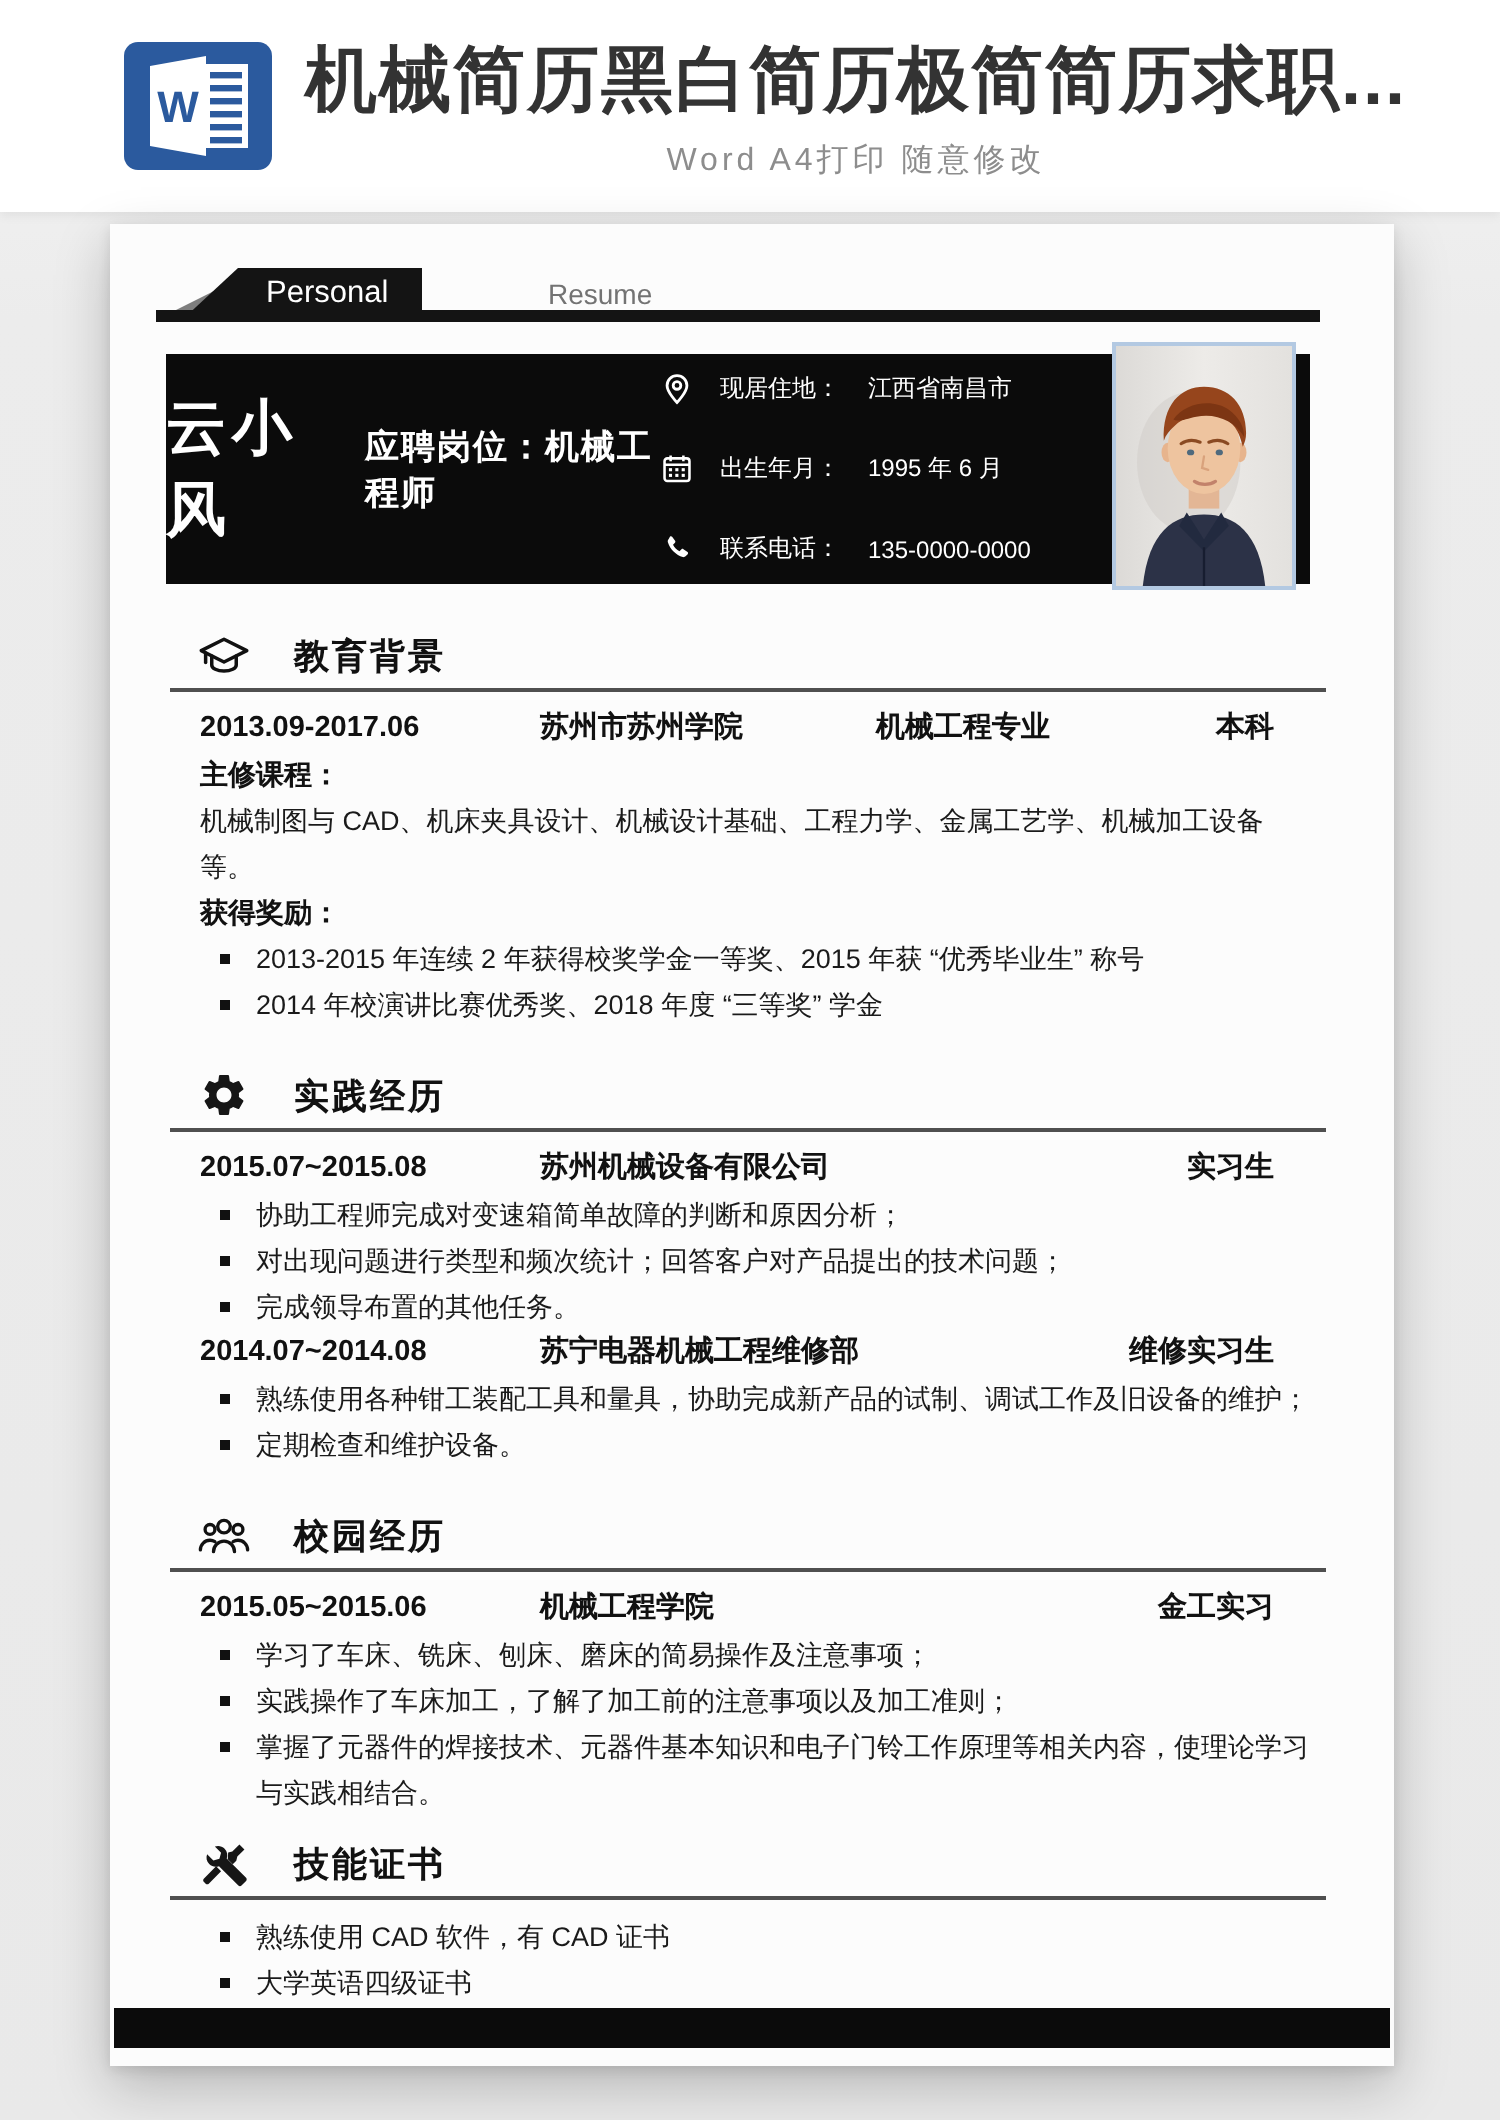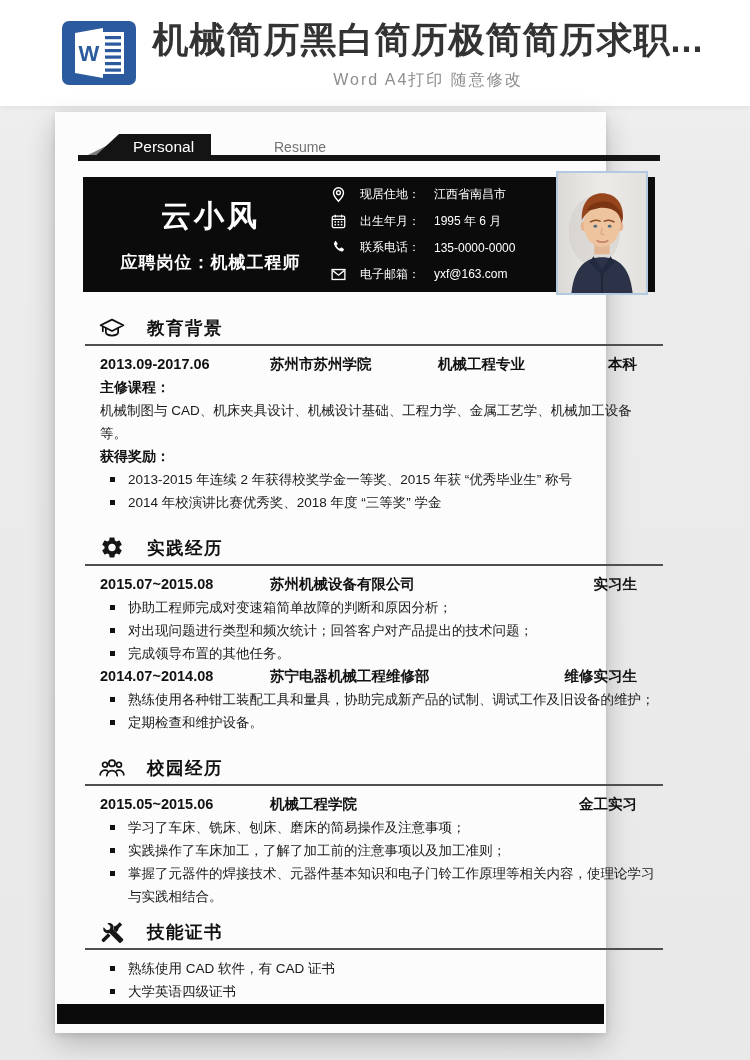--- a/index.html
+++ b/index.html
@@ -14,37 +14,37 @@
     position:absolute;top:0;left:0;right:0;height:106px;background:#ffffff;
     display:flex;align-items:center;box-shadow:0 2px 5px rgba(0,0,0,0.06);
   }
   .word-icon{width:74px;height:64px;margin-left:62px;flex:none;}
   .titles{flex:1;text-align:center;padding-right:30px;}
   .listing-title{font-size:36px;font-weight:bold;color:#333;letter-spacing:1px;white-space:nowrap;}
   .listing-sub{font-size:16px;color:#8d8d8d;margin-top:5px;letter-spacing:2px;}
 
   
   .page{
-    position:absolute;left:55px;top:112px;width:551px;height:921px;background:#fcfcfc;
+    position:absolute;left:55px;top:112px;width:642px;height:921px;background:#fcfcfc;
     box-shadow:0 10px 26px rgba(0,0,0,0.22),0 2px 6px rgba(0,0,0,0.10);
     text-decoration:underline;
   }
   
   .tab-row{position:absolute;left:23px;top:21px;width:582px;height:28px;}
   .tab-gray{position:absolute;left:0;top:6px;height:21px;width:42px;background:#7e7e7e;
     clip-path:polygon(100% 0,100% 100%,0 100%);}
   .tab-black{position:absolute;left:13px;top:1px;height:26px;line-height:25px;background:#141414;
     color:#fff;font-size:15.5px;padding:0 17px 0 42px;
     clip-path:polygon(28px 0,100% 0,100% 100%,0 100%);}
   .tab-resume{position:absolute;left:196px;top:1px;line-height:26px;font-size:14px;color:#737373;}
   .tab-underline{position:absolute;left:0;bottom:0;width:100%;height:6px;background:#141414;}
 
   
   .banner{position:absolute;left:28px;top:65px;width:572px;height:115px;background:#0b0b0b;color:#fff;}
-  .banner-left{position:absolute;left:0;top:0;bottom:0;width:255px;display:flex;flex-direction:column;
+  .banner-left{position:absolute;left:0;top:0;bottom:0;width:255px;display:flex;
     align-items:center;justify-content:center;gap:14px;}
   .banner-name{font-size:30px;font-weight:bold;letter-spacing:3px;}
   .banner-pos{font-size:17px;font-weight:bold;letter-spacing:1px;}
   .contact-list{position:absolute;left:247px;top:9px;height:97px;display:flex;flex-direction:column;
     justify-content:space-between;}
   .contact-row{display:flex;align-items:center;gap:13px;font-size:12px;}
   .contact-icon{width:17px;height:17px;display:inline-flex;flex:none;}
   .contact-icon svg{width:100%;height:100%;}
   .contact-value{margin-left:1px;}
   .photo{position:absolute;left:473px;top:-6px;width:92px;height:124px;box-sizing:border-box;
@@ -147,30 +147,20 @@
           <span class="contact-value">1995 年 6 月</span>
         </div>
         <div class="contact-row">
           <span class="contact-icon">
             <svg viewBox="0 0 24 24" fill="#fff">
               <path d="M7.1 3.2c.4-.4 1.1-.35 1.45.1l2.1 2.9c.3.42.27 1-.08 1.37L9.2 9c.95 2 2.55 3.6 4.55 4.55l1.43-1.37c.37-.35.95-.38 1.37-.08l2.9 2.1c.45.35.5 1.02.1 1.45l-1.5 1.55c-.5.52-1.25.72-1.94.5-2.4-.75-4.66-2.1-6.55-4-1.9-1.9-3.25-4.15-4-6.55-.22-.7-.02-1.44.5-1.95z"></path>
             </svg>
           </span>
           <span class="contact-label">联系电话：</span>
           <span class="contact-value">135-0000-0000</span>
-        </div>
-        <div class="contact-row">
-          <span class="contact-icon">
-            <svg viewBox="0 0 24 24" fill="none" stroke="#fff" stroke-width="1.9">
-              <rect x="3" y="5" width="18" height="14"></rect>
-              <path d="M4 6.5l8 6.5 8-6.5"></path>
-            </svg>
-          </span>
-          <span class="contact-label">电子邮箱：</span>
-          <span class="contact-value">yxf@163.com</span>
         </div>
       </div>
     <div class="photo">
       <svg viewBox="0 0 92 124" preserveAspectRatio="none">
         <defs>
           <linearGradient id="pbg" x1="0" y1="0" x2="1" y2="0">
             <stop offset="0" stop-color="#dcdad7"></stop>
               <stop offset="0.5" stop-color="#edebe8"></stop>
               <stop offset="1" stop-color="#e3e1de"></stop>
           </linearGradient>

